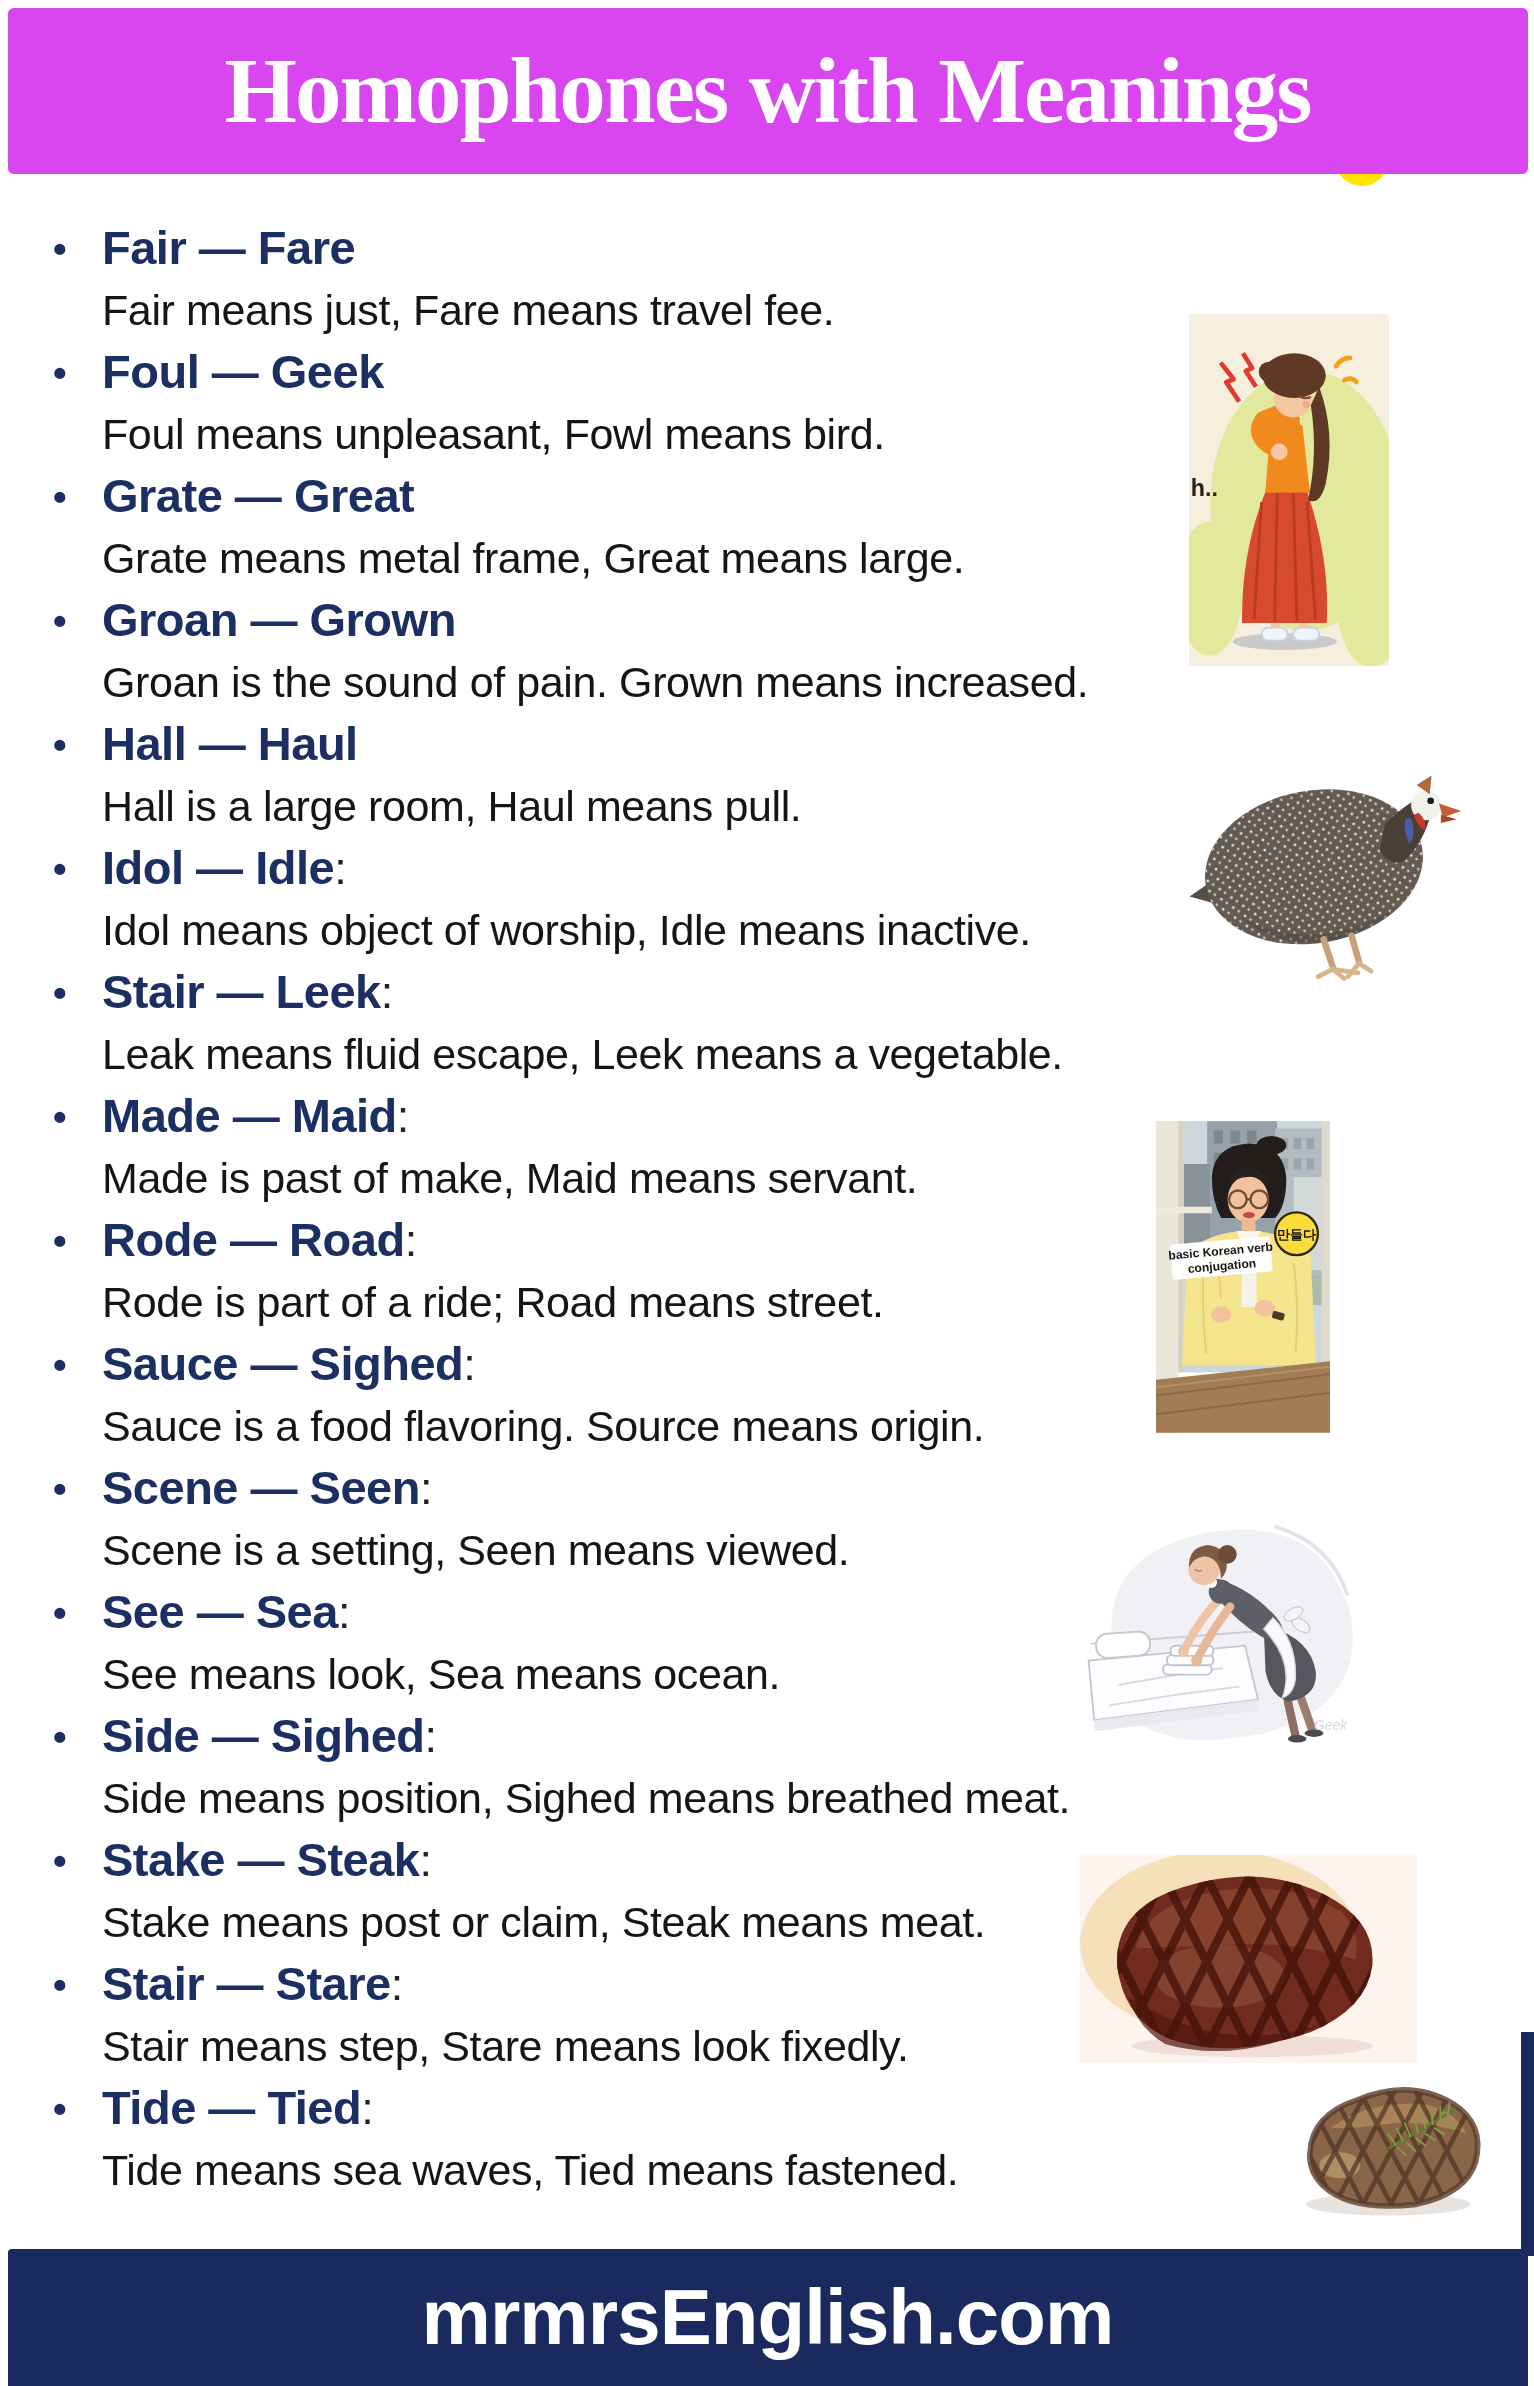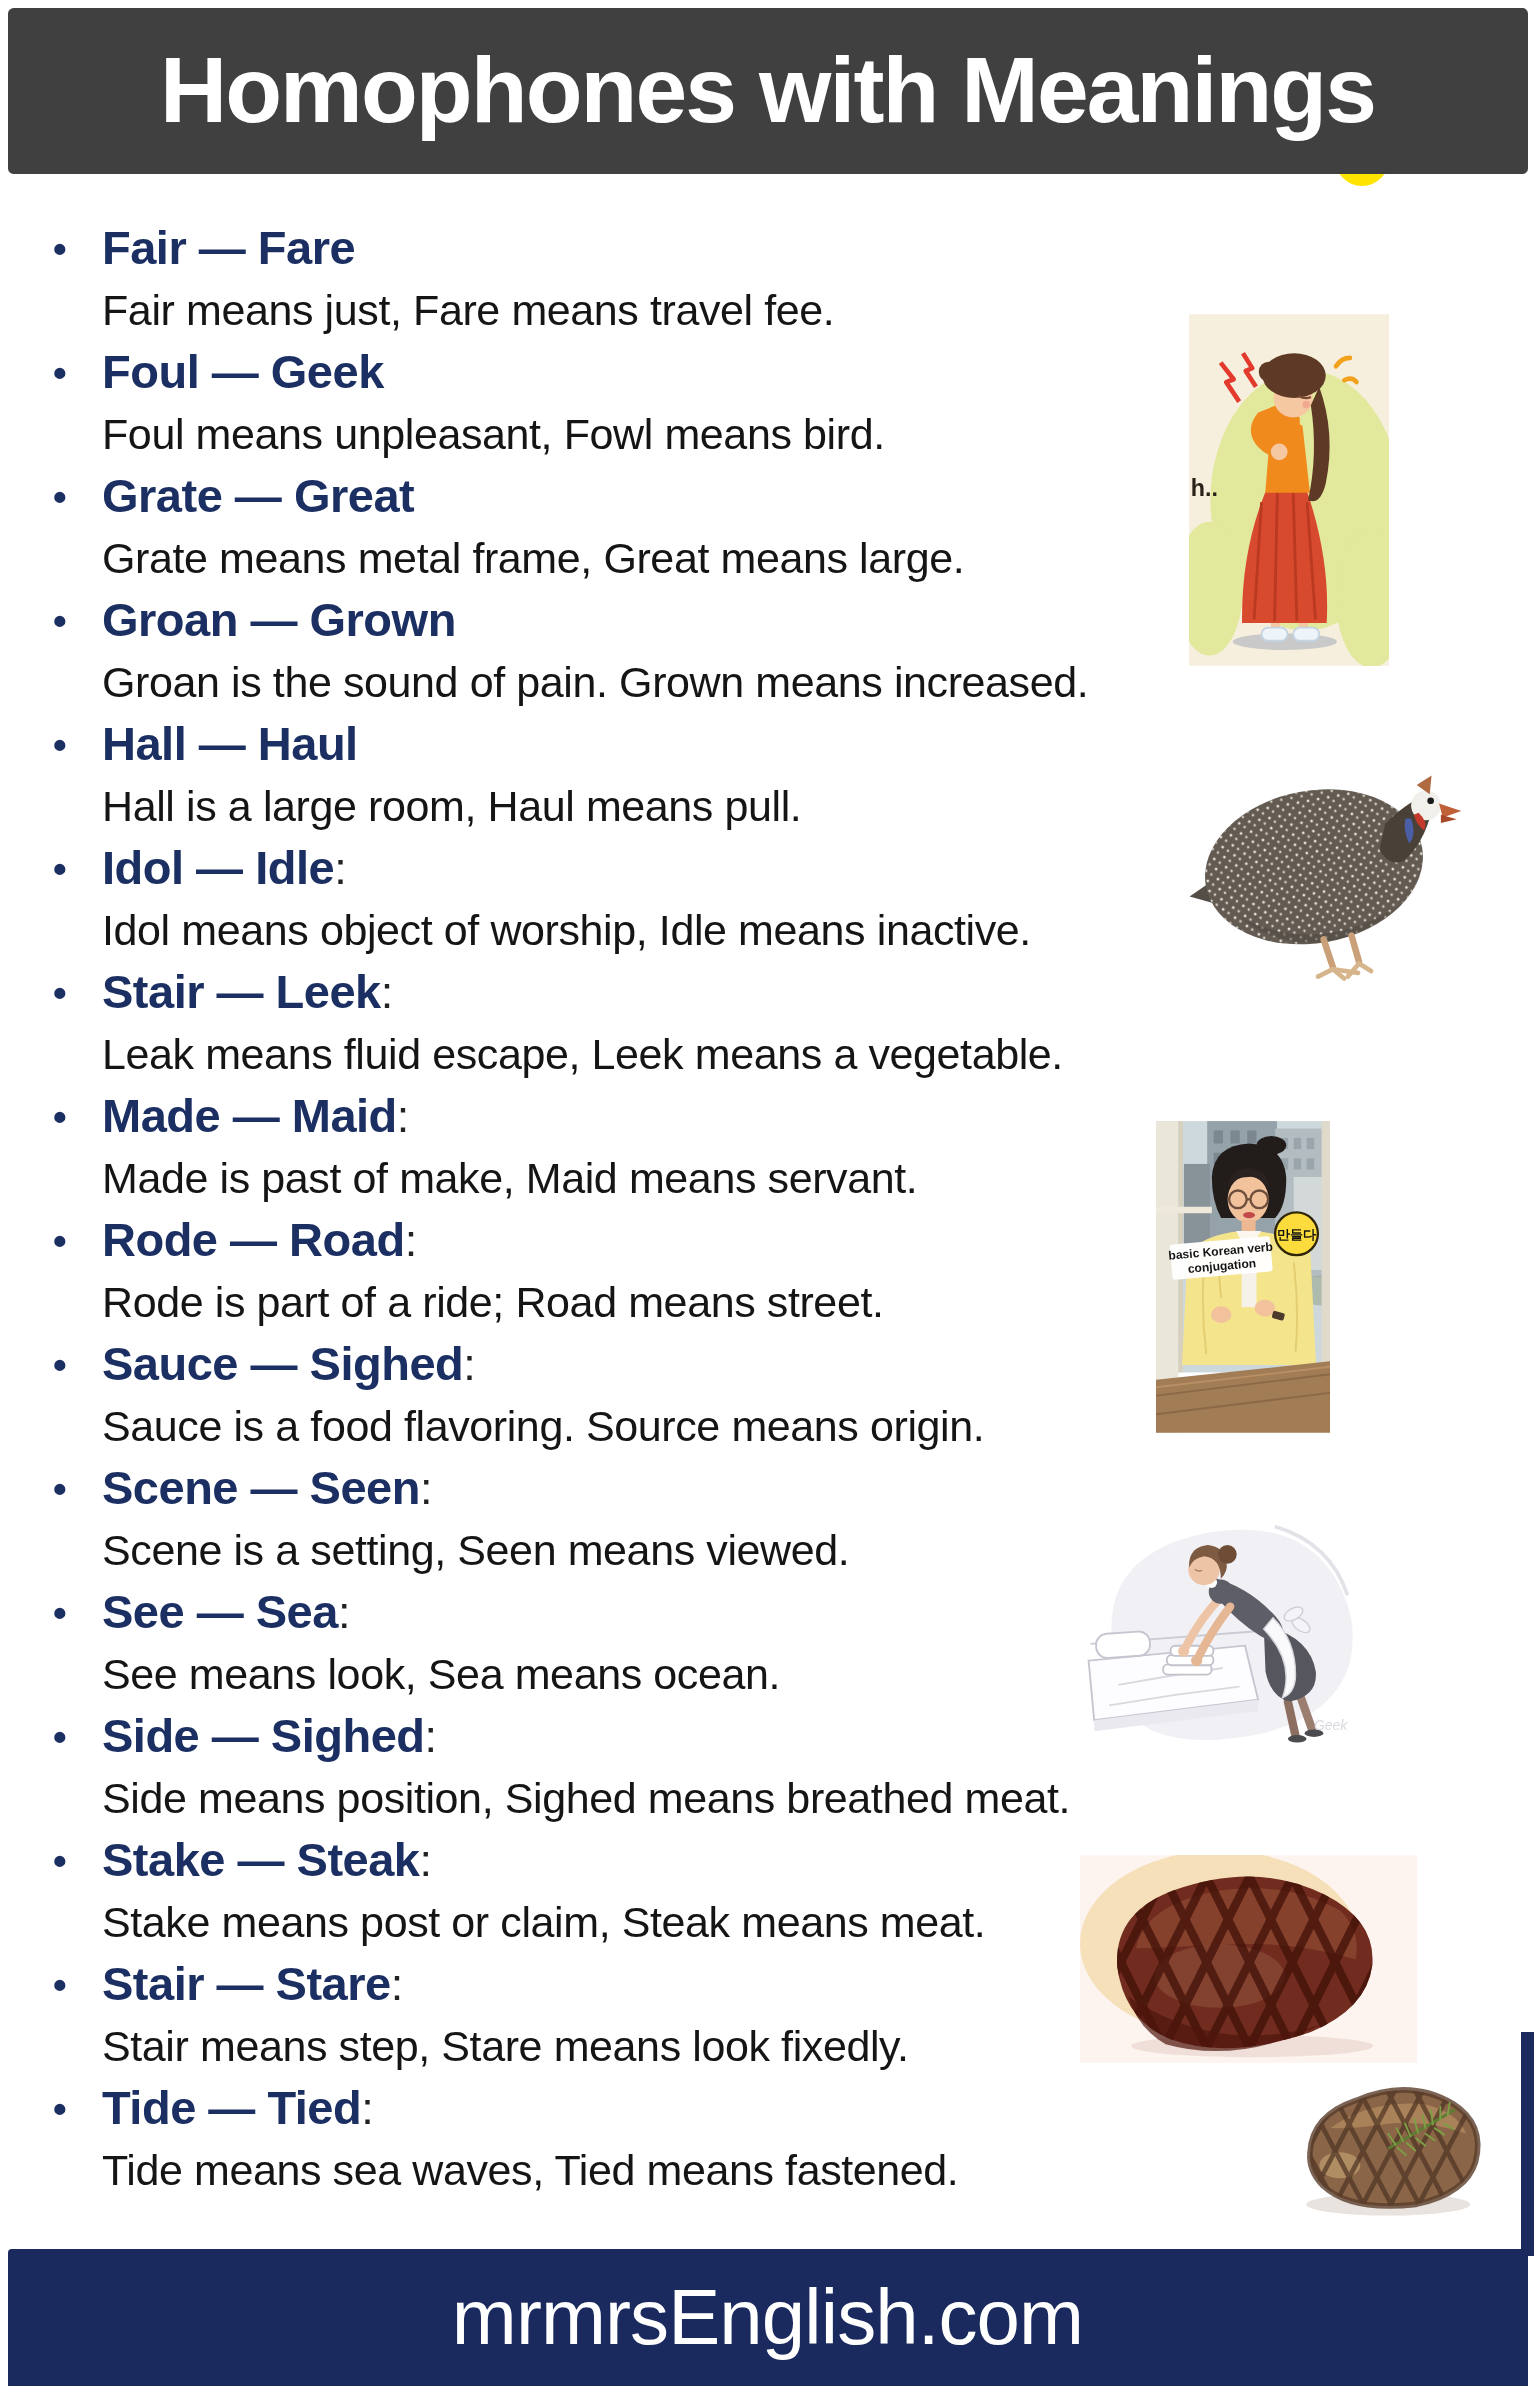--- a/index.html
+++ b/index.html
@@ -1,26 +1,26 @@
 <!DOCTYPE html>
 <html style="font-size:15px"><head>
 <meta charset="utf-8">
 <style>
   html,body{margin:0;padding:0;background:#ffffff;}
   .page{position:relative;width:1534px;height:2387px;background:#ffffff;overflow:hidden;
         font-family:"Liberation Sans",sans-serif;}
   
-  .header-bar{position:absolute;left:7.5px;top:7.5px;width:1520px;height:166px;background:#404040;
-        border-radius:5.6px;display:flex;align-items:center;justify-content:center;z-index:3;}
+  .header-bar{position:absolute;left:7.5px;top:7.5px;width:1520px;height:166px;background:#d946ef;
+        border-radius:5.6px;display:flex;align-items:center;justify-content:center;z-index:3;font-family:Liberation Serif, serif;}
   .page-title{color:#ffffff;font-weight:bold;font-size:93px;letter-spacing:-1.9px;white-space:nowrap;}
   .accent-circle{position:absolute;left:1335px;top:132px;width:54px;height:54px;border-radius:50%;
         background:#ffe400;z-index:2;}
   .footer-bar{position:absolute;left:7.5px;top:2249px;width:1520px;height:137px;background:#1a2a5e;
         border-radius:3.7px 3.7px 0 0;display:flex;align-items:center;justify-content:center;z-index:3;}
-  .footer-site{color:#ffffff;font-weight:normal;font-size:78px;letter-spacing:-0.9px;}
+  .footer-site{color:#ffffff;font-weight:bold;font-size:78px;letter-spacing:-0.9px;}
   .edge-bar{position:absolute;left:1521px;top:2032px;width:13px;height:224px;background:#1a2a5e;z-index:2;}
   
   .hlist{position:absolute;left:51px;top:217px;width:1193px;z-index:2;}
   .pair-line{position:relative;height:62px;line-height:62px;padding-left:51px;white-space:nowrap;
         font-size:47px;font-weight:bold;color:#1b2f63;letter-spacing:-0.5px;}
   .bullet{position:absolute;left:1.9px;top:0.9px;font-size:39px;color:#1b2f63;font-weight:bold;}
   .colon{font-weight:400;color:#222222;font-size:45px;}
   .meaning-line{height:62px;line-height:62px;padding-left:51px;white-space:nowrap;
         font-size:43px;color:#151515;letter-spacing:-0.4px;}
   

